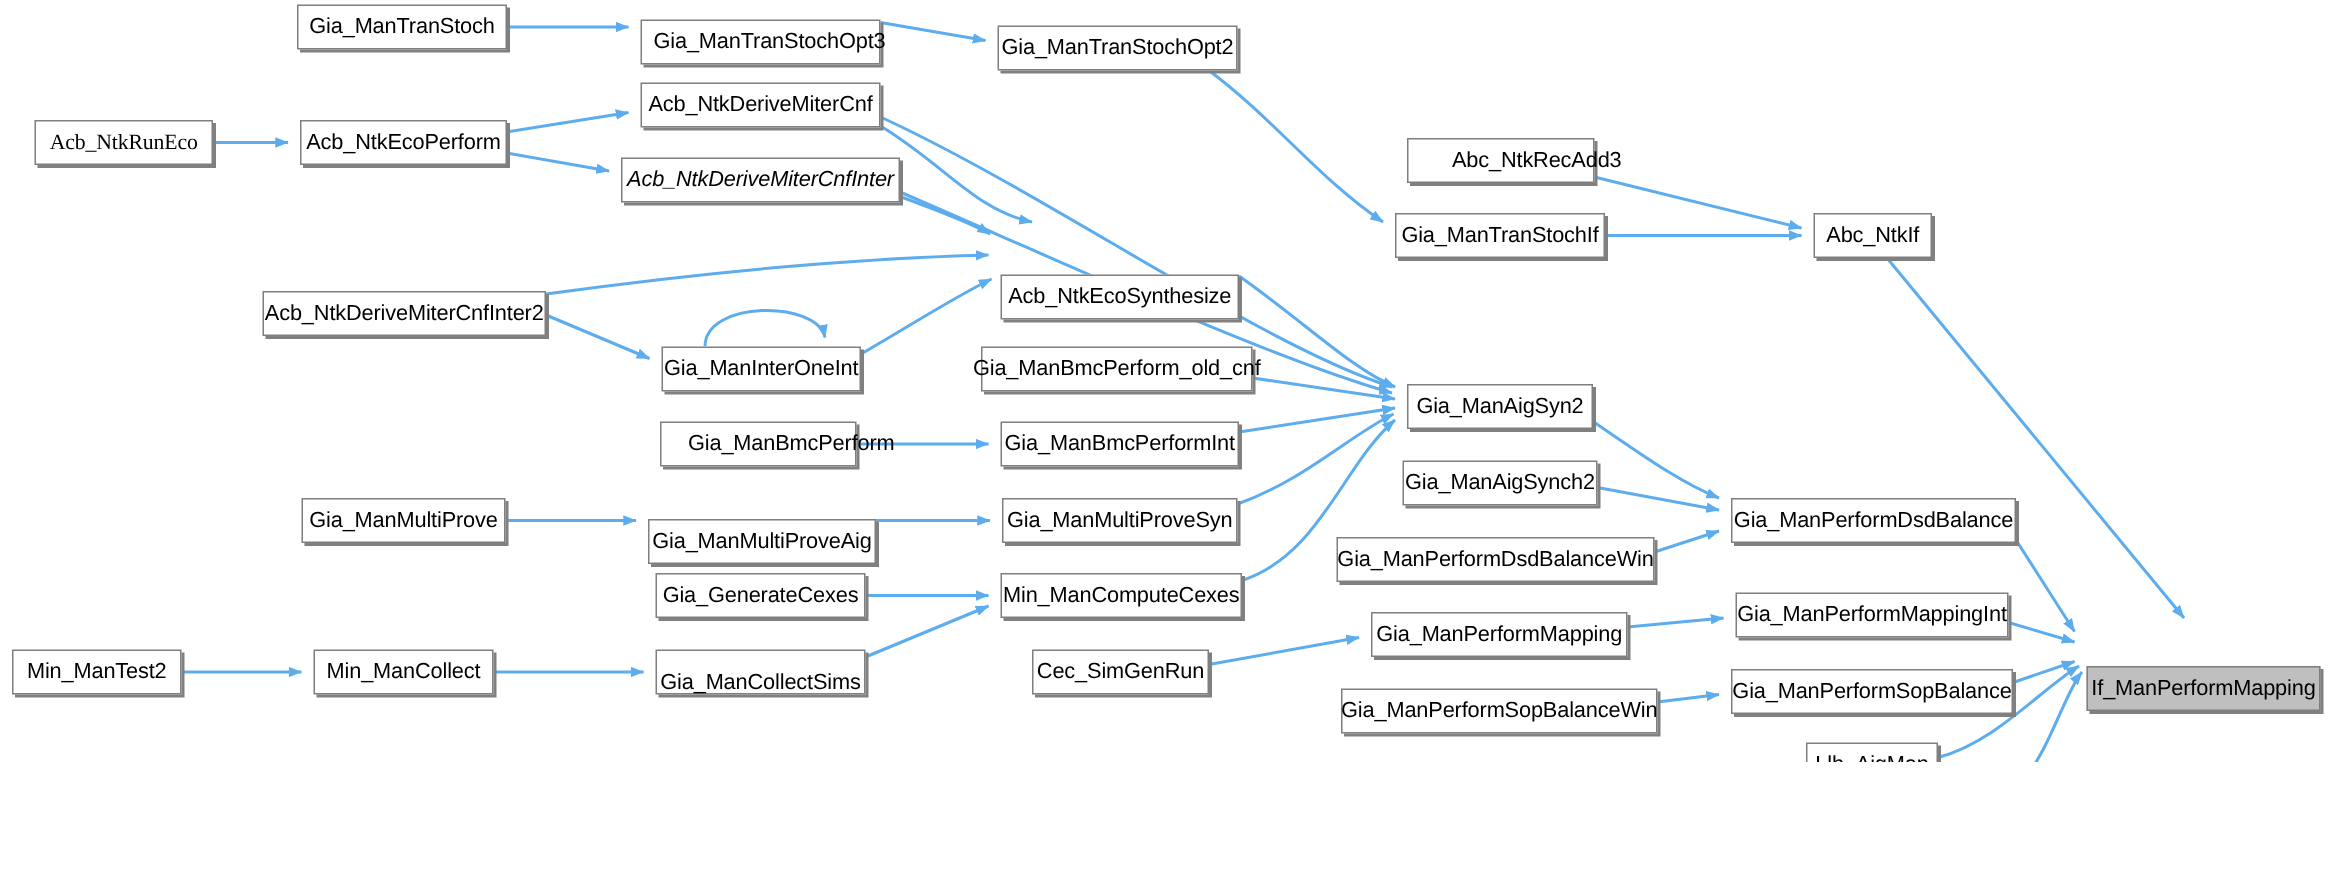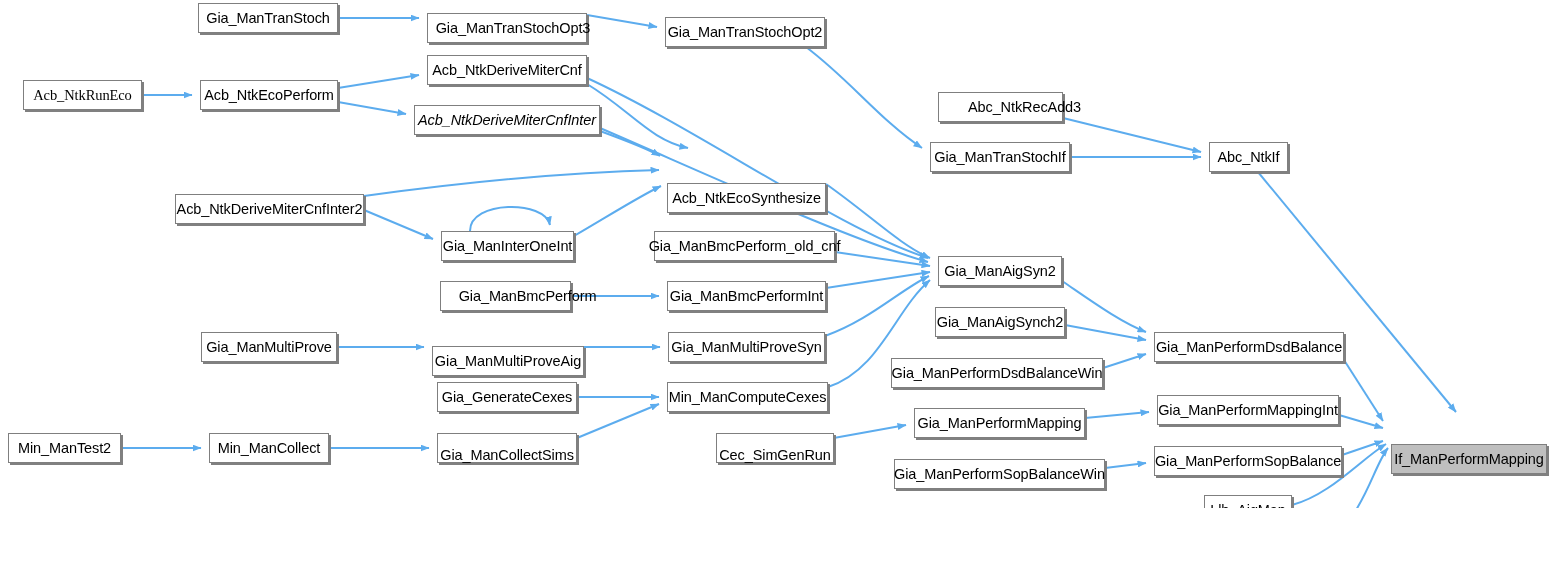--- a/index.html
+++ b/index.html
@@ -163,21 +163,21 @@
       </div>
       <div class="node" style="left: 8px; top: 433px; width: 113px; height: 30px;">
         <span class="node-label">Min_ManTest2</span>
       </div>
       <div class="node" style="left: 209px; top: 433px; width: 120px; height: 30px;">
         <span class="node-label">Min_ManCollect</span>
       </div>
       <div class="node" style="left: 437px; top: 433px; width: 140px; height: 30px; align-items: flex-end;">
         <span class="node-label">Gia_ManCollectSims</span>
       </div>
-      <div class="node" style="left: 716px; top: 433px; width: 118px; height: 30px; align-items: flex-end;">
+      <div class="node" style="left: 688px; top: 433px; width: 118px; height: 30px;">
         <span class="node-label">Cec_SimGenRun</span>
       </div>
       <div class="node" style="left: 1154px; top: 446px; width: 188px; height: 30px;">
         <span class="node-label">Gia_ManPerformSopBalance</span>
       </div>
       <div class="node" style="left: 894px; top: 459px; width: 211px; height: 30px;">
         <span class="node-label">Gia_ManPerformSopBalanceWin</span>
       </div>
       <div class="node" style="left: 1204px; top: 495px; width: 88px; height: 30px;">
         <span class="node-label">Llb_AigMap</span>

